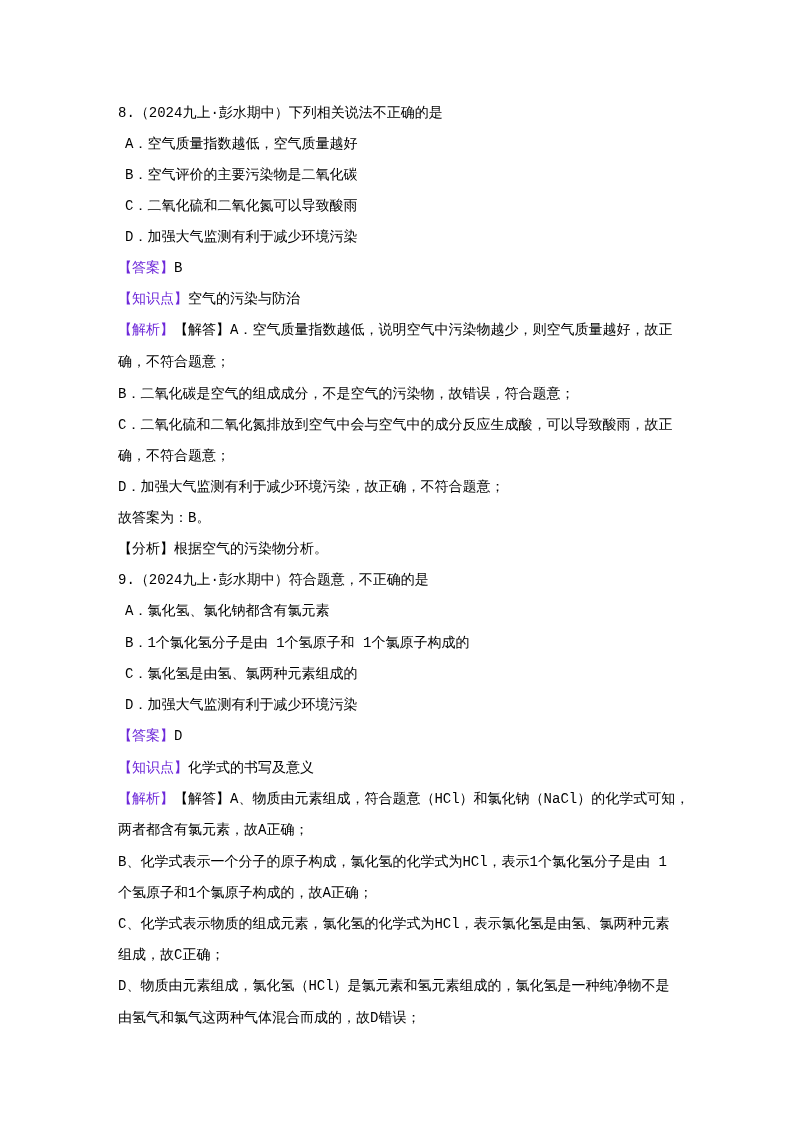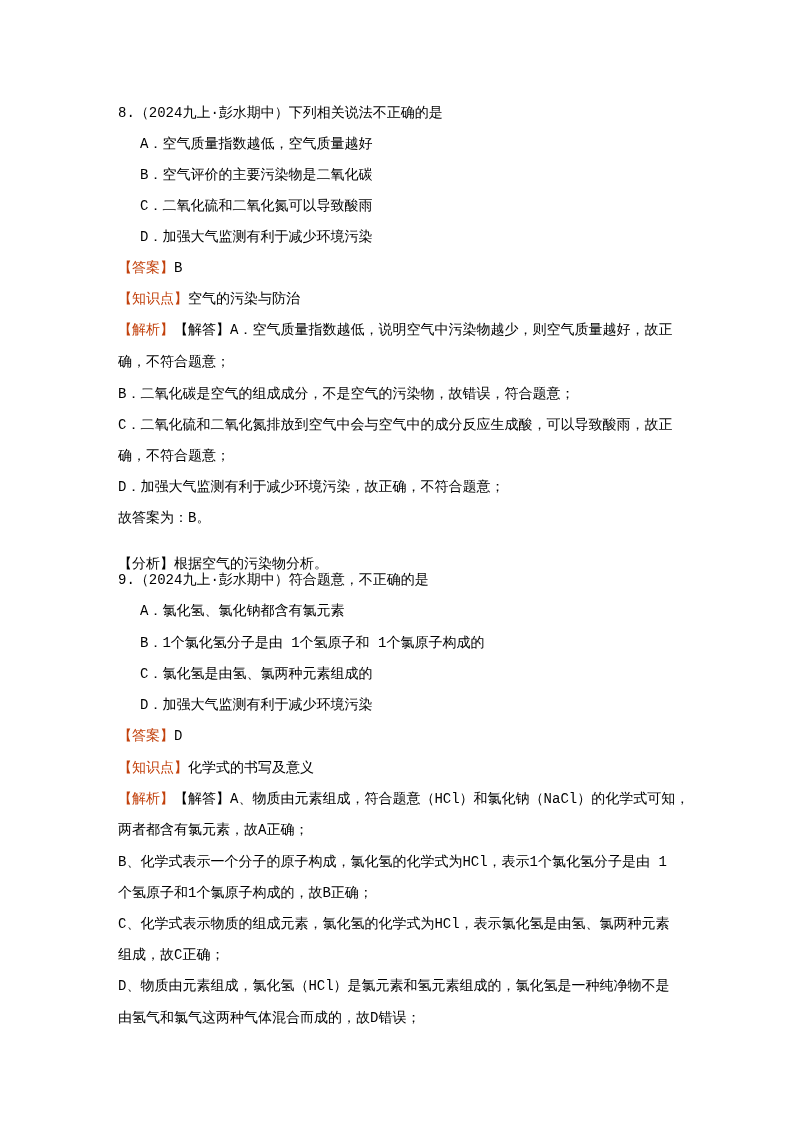--- a/index.html
+++ b/index.html
@@ -1,21 +1,21 @@
 <!DOCTYPE html>
 <html><head>
 <meta charset="utf-8">
 <style>
   html, body { margin: 0; padding: 0; background: #ffffff; }
   body { width: 794px; height: 1123px; position: relative; overflow: hidden;
          font-family: "DejaVu Sans", sans-serif; color: #000; }
   .page { position: absolute; left: 118px; top: 0; width: 560px; }
   .line { position: absolute; left: 0; white-space: nowrap; font-size: 14px; line-height: 20px; font-family: Liberation Mono, monospace; }
-  .opt { left: 22px; text-align: center; }
-  .tag { color: #c2410c; }
+  .opt { left: 7px; text-align: center; }
+  .tag { color: #6d28d9; }
 </style>
 </head>
 <body>
 
 <div class="page">
 
   <div class="line" style="top:103px">
     <span>8.</span><span>（2024九上·彭水期中）</span><span>下列相关说法不正确的是</span>
   </div>
   <div class="line opt" style="top:134px">A．空气质量指数越低，空气质量越好</div>
@@ -31,21 +31,21 @@
   </div>
   <div class="line" style="top:320px">
     <span class="tag">【解析】</span><span>【解答】</span><span>A．空气质量指数越低，说明空气中污染物越少，则空气质量越好，故正</span>
   </div>
   <div class="line" style="top:352px">确，不符合题意；</div>
   <div class="line" style="top:384px">B．二氧化碳是空气的组成成分，不是空气的污染物，故错误，符合题意；</div>
   <div class="line" style="top:415px">C．二氧化硫和二氧化氮排放到空气中会与空气中的成分反应生成酸，可以导致酸雨，故正</div>
   <div class="line" style="top:446px">确，不符合题意；</div>
   <div class="line" style="top:477px">D．加强大气监测有利于减少环境污染，故正确，不符合题意；</div>
   <div class="line" style="top:508px">故答案为：B。</div>
-  <div class="line" style="top:554px">
+  <div class="line" style="top:539px">
     <span>【分析】</span><span>根据空气的污染物分析。</span>
   </div>
 
   <div class="line" style="top:570px">
     <span>9.</span><span>（2024九上·彭水期中）</span><span>符合题意，不正确的是</span>
   </div>
   <div class="line opt" style="top:601px">A．氯化氢、氯化钠都含有氯元素</div>
   <div class="line opt" style="top:633px">B．1个氯化氢分子是由 1个氢原子和 1个氯原子构成的</div>
   <div class="line opt" style="top:664px">C．氯化氢是由氢、氯两种元素组成的</div>
   <div class="line opt" style="top:695px">D．加强大气监测有利于减少环境污染</div>
@@ -54,18 +54,18 @@
     <span class="tag">【答案】</span><span>D</span>
   </div>
   <div class="line" style="top:758px">
     <span class="tag">【知识点】</span><span>化学式的书写及意义</span>
   </div>
   <div class="line" style="top:789px">
     <span class="tag">【解析】</span><span>【解答】</span><span>A、物质由元素组成，符合题意（HCl）和氯化钠（NaCl）的化学式可知，</span>
   </div>
   <div class="line" style="top:820px">两者都含有氯元素，故A正确；</div>
   <div class="line" style="top:852px">B、化学式表示一个分子的原子构成，氯化氢的化学式为HCl，表示1个氯化氢分子是由 1</div>
-  <div class="line" style="top:883px">个氢原子和1个氯原子构成的，故B正确；</div>
+  <div class="line" style="top:883px">个氢原子和1个氯原子构成的，故A正确；</div>
   <div class="line" style="top:914px">C、化学式表示物质的组成元素，氯化氢的化学式为HCl，表示氯化氢是由氢、氯两种元素</div>
   <div class="line" style="top:945px">组成，故C正确；</div>
   <div class="line" style="top:976px">D、物质由元素组成，氯化氢（HCl）是氯元素和氢元素组成的，氯化氢是一种纯净物不是</div>
   <div class="line" style="top:1008px">由氢气和氯气这两种气体混合而成的，故D错误；</div>
 </div>
 
 </body></html>

